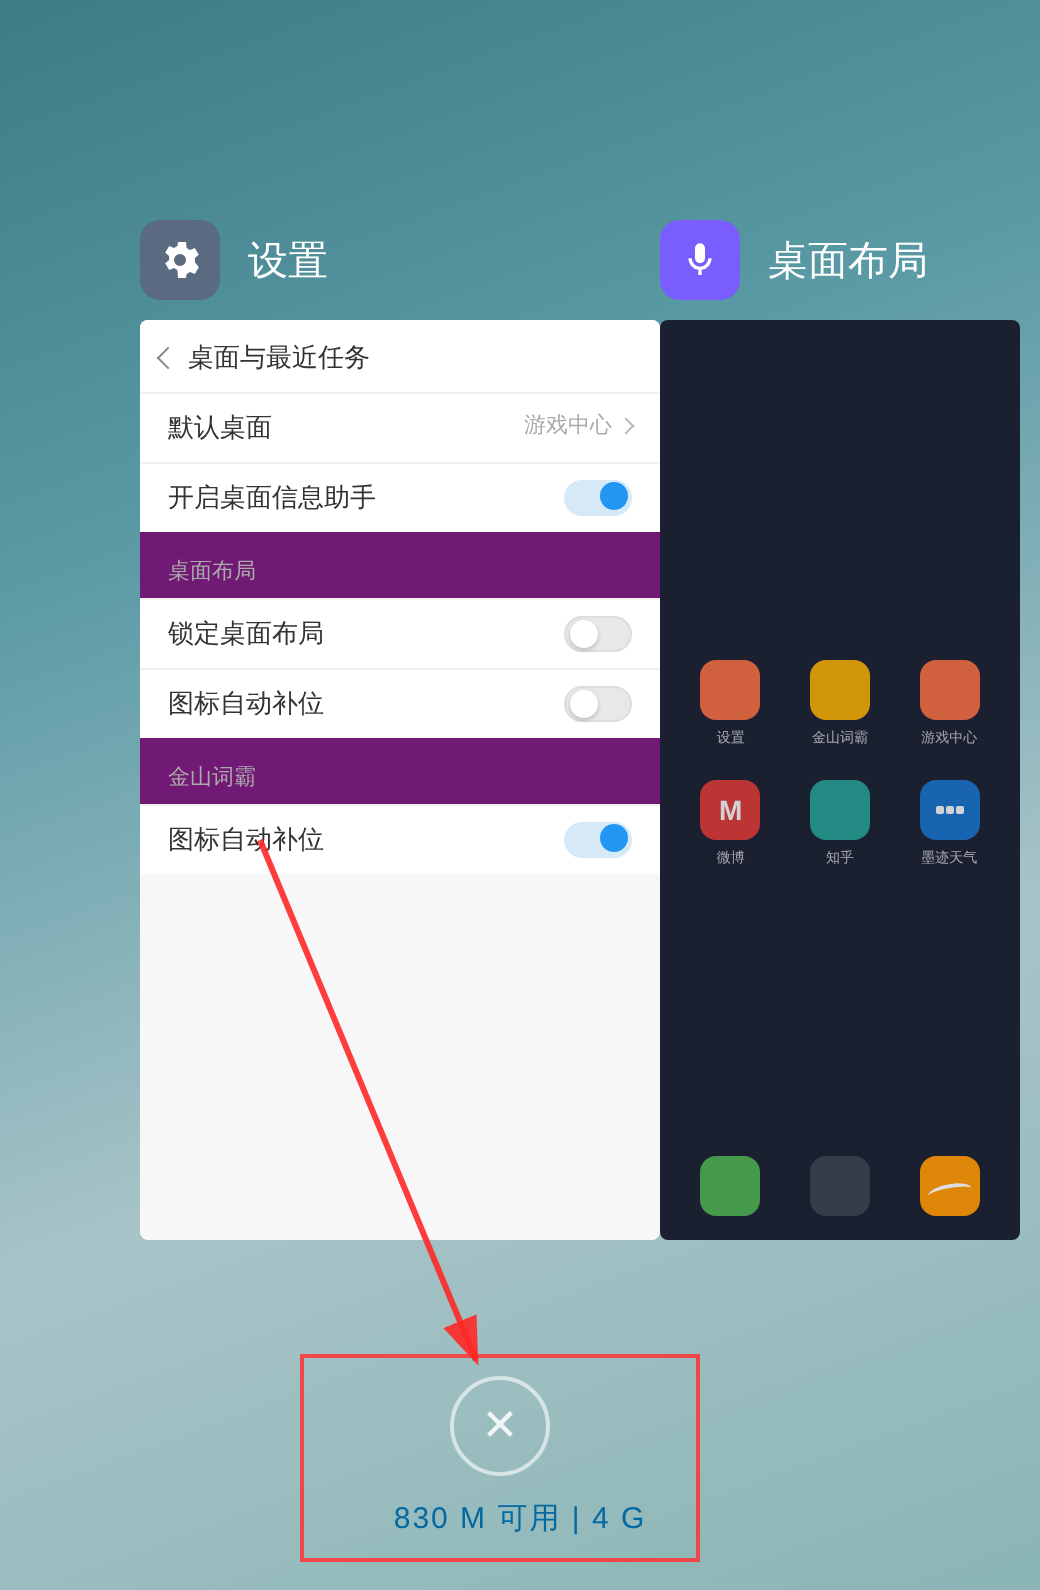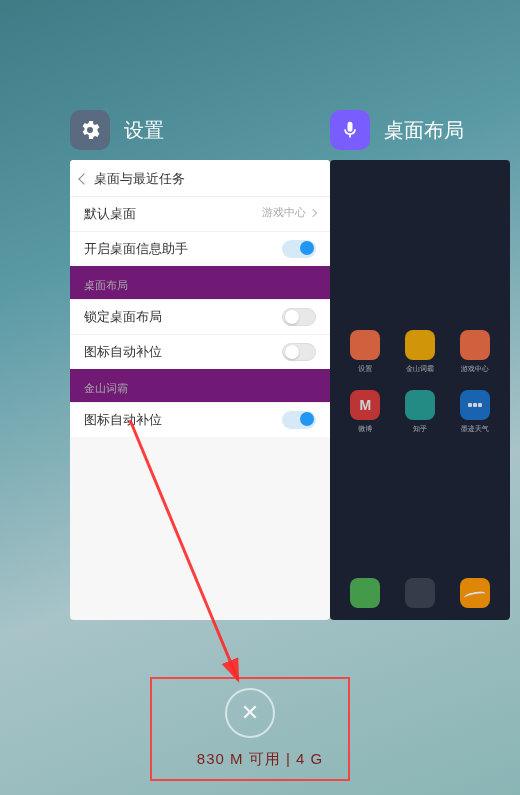--- a/index.html
+++ b/index.html
@@ -135,21 +135,21 @@
     width: 50px; height: 50px;
     border: 2px solid rgba(255,255,255,0.6);
     border-radius: 50%;
     display: flex; align-items: center; justify-content: center;
   }
   .close-x { color: rgba(255,255,255,0.85); font-size: 22px; line-height: 1; }
   .memory-text {
     position: absolute;
     left: 0; right: 0; top: 750px;
     text-align: center;
-    color: #7f1d1d; font-size: 15px; letter-spacing: 1px;
+    color: #0369a1; font-size: 15px; letter-spacing: 1px;
   }
   svg.arrow { position: absolute; left: 0; top: 0; pointer-events: none; }
 </style>
 </head>
 <body>
 
 <div class="app-header left">
   <div class="app-icon settings">
     <svg viewBox="0 0 24 24">
         <path d="M19.4 13a7.5 7.5 0 000-2l2-1.6-2-3.4-2.4 1a7.3 7.3 0 00-1.7-1L15 3h-4l-.3 2a7.3 7.3 0 00-1.7 1l-2.4-1-2 3.4 2 1.6a7.5 7.5 0 000 2l-2 1.6 2 3.4 2.4-1a7.3 7.3 0 001.7 1L11 21h4l.3-2a7.3 7.3 0 001.7-1l2.4 1 2-3.4zM12 15a3 3 0 113-3 3 3 0 01-3 3z"></path>

